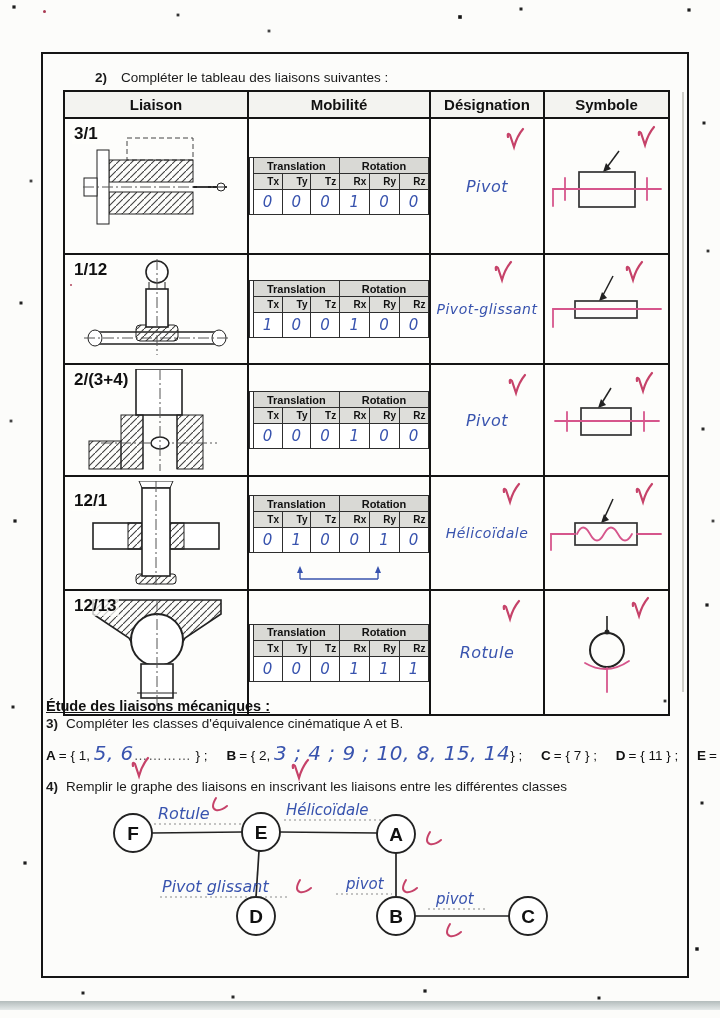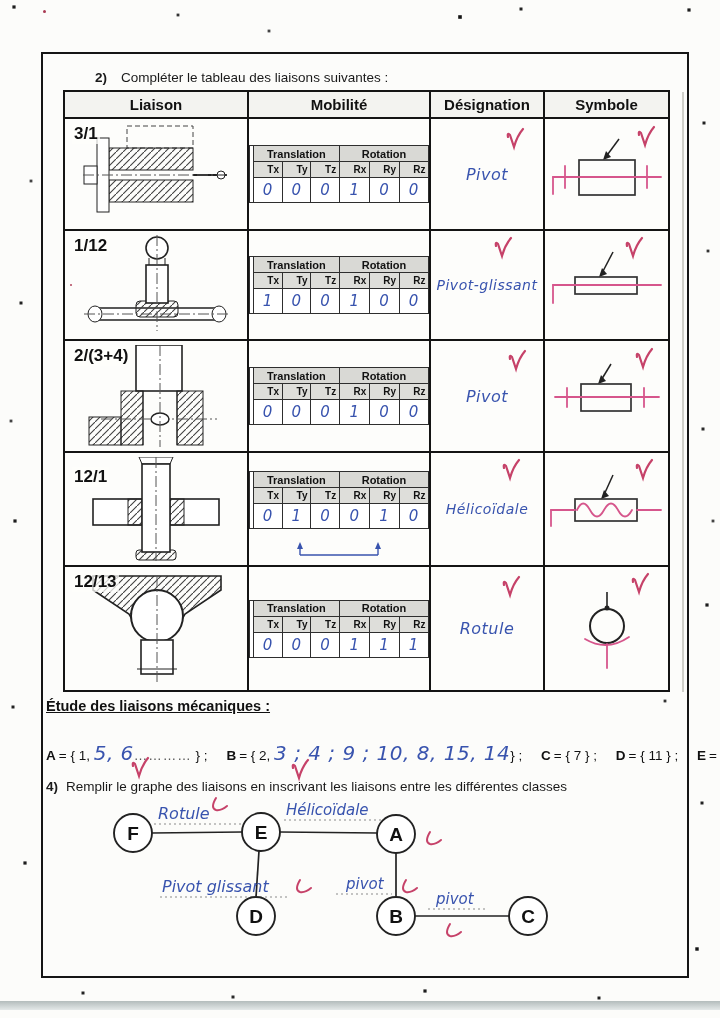--- a/index.html
+++ b/index.html
@@ -83,21 +83,21 @@
 
   <table class="main">
     <tbody>
         <tr>
       <th class="c-liaison">Liaison</th>
       <th class="c-mob">Mobilité</th>
       <th class="c-des">Désignation</th>
       <th class="c-sym">Symbole</th>
     </tr>
 
-    <tr style="height:112px;">
+    <tr style="height:136px;">
       <td class="c-liaison">
         <span class="rlabel">3/1</span>
         <svg class="draw" width="150" height="100">
           <rect x="46" y="2" width="66" height="22" fill="none" stroke="#444" stroke-dasharray="5 3"></rect>
           <rect x="28" y="24" width="84" height="22" fill="url(#hatch)" stroke="#222"></rect>
           <rect x="28" y="56" width="84" height="22" fill="url(#hatch)" stroke="#222"></rect>
           <rect x="16" y="14" width="12" height="74" fill="#fff" stroke="#222"></rect>
           <rect x="3" y="42" width="13" height="18" fill="#fff" stroke="#222"></rect>
           <line x1="112" y1="51" x2="146" y2="51" stroke="#222" stroke-width="2"></line>
           <line class="cl" x1="2" y1="51" x2="148" y2="51"></line>
@@ -402,20 +402,23 @@
         </svg>
         <svg class="check" style="top:5px;right:18px;" width="20" height="24">
               <path class="ck" d="M3,10 Q2,5 5,8 L9,20 Q12,9 18,2"></path>
             </svg>
       </td>
     </tr>
   </tbody>
     </table>
 
   <div class="s3-heading">Étude des liaisons mécaniques :</div>
+  <div class="inst" style="left:46px;top:716px;">
+    <b style="margin-right:8px;">3)</b><span>Compléter les classes d'équivalence cinématique A et B.</span>
+  </div>
 
   <div class="classline">
     <span class="grp"><b>A</b><span>= { 1,</span> <span class="hw">5, 6</span><span class="dots">…………</span> <span>} ;</span></span>
     <span class="grp"><b>B</b><span>= { 2,</span> <span class="hw">3 ; 4 ; 9 ; 10, 8, 15, 14</span><span>} ;</span></span>
     <span class="grp"><b>C</b><span>= { 7 } ;</span></span>
     <span class="grp"><b>D</b><span>= { 11 } ;</span></span>
     <span class="grp"><b>E</b><span>= { 12 } ;</span></span>
     <span class="grp"><b>F</b><span>= { 13 }</span></span>
   </div>
 

